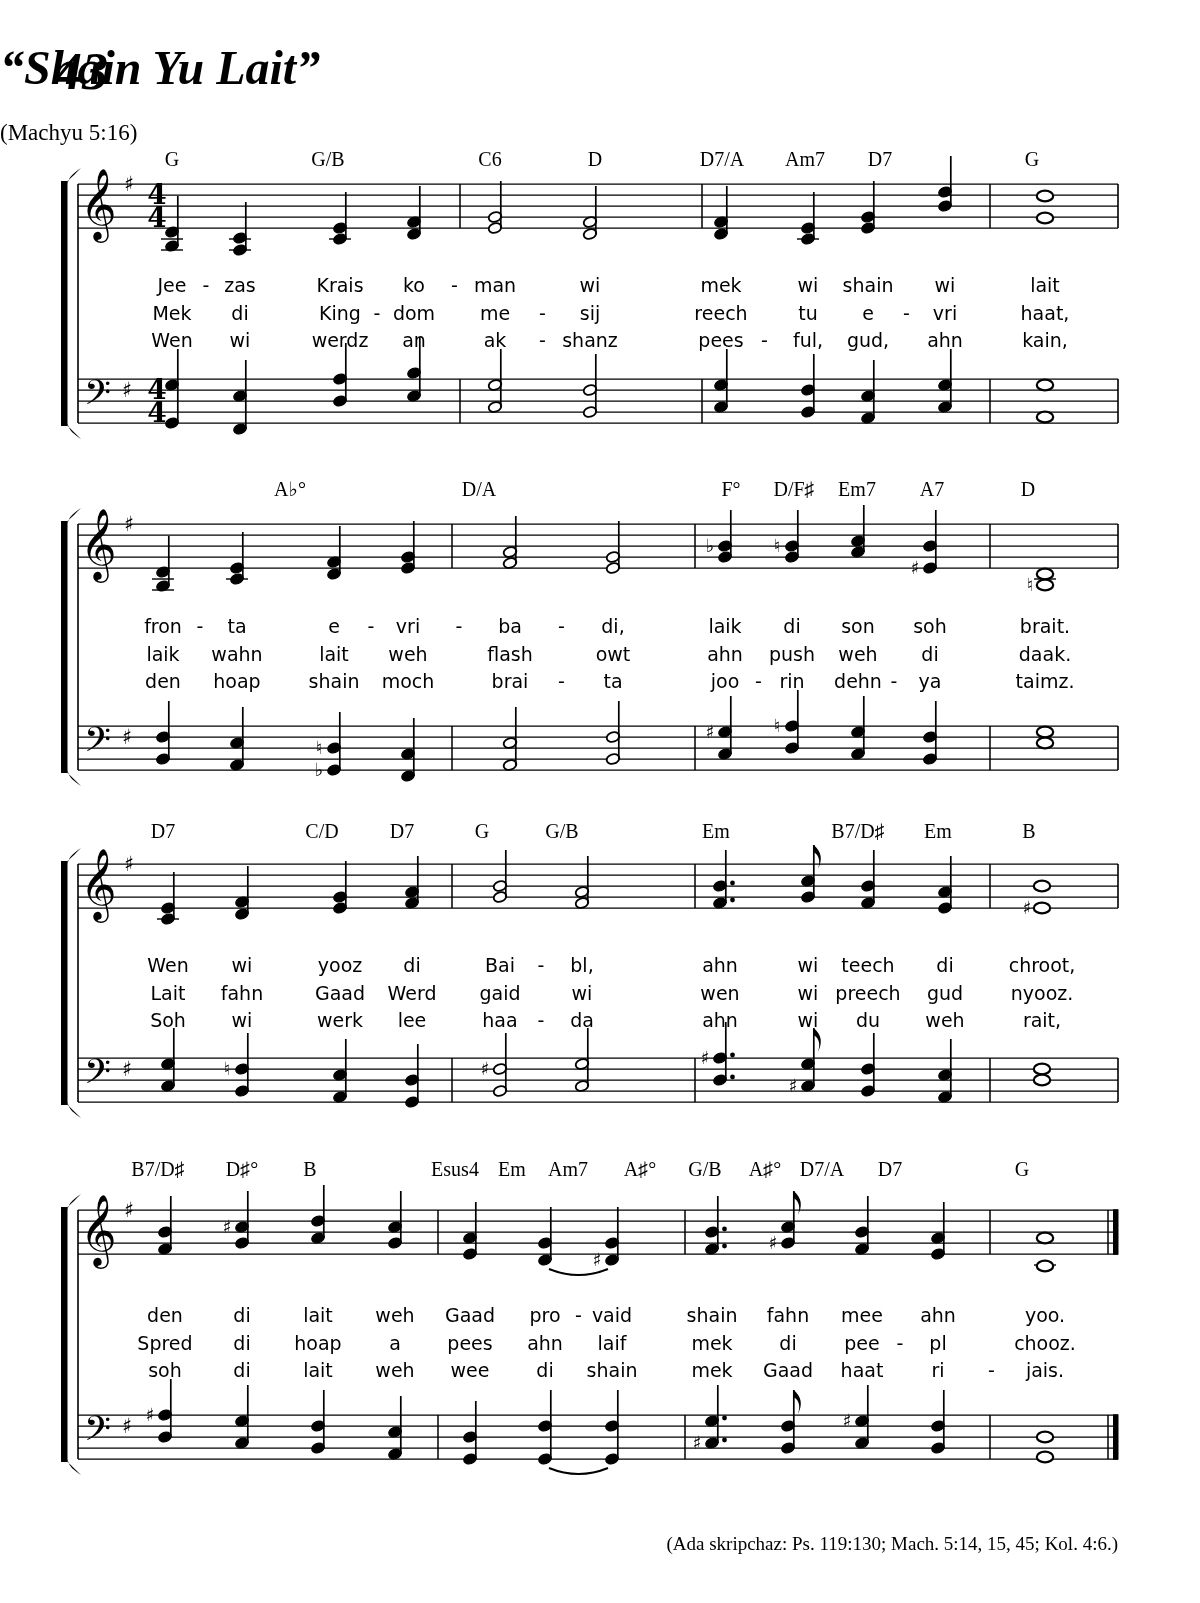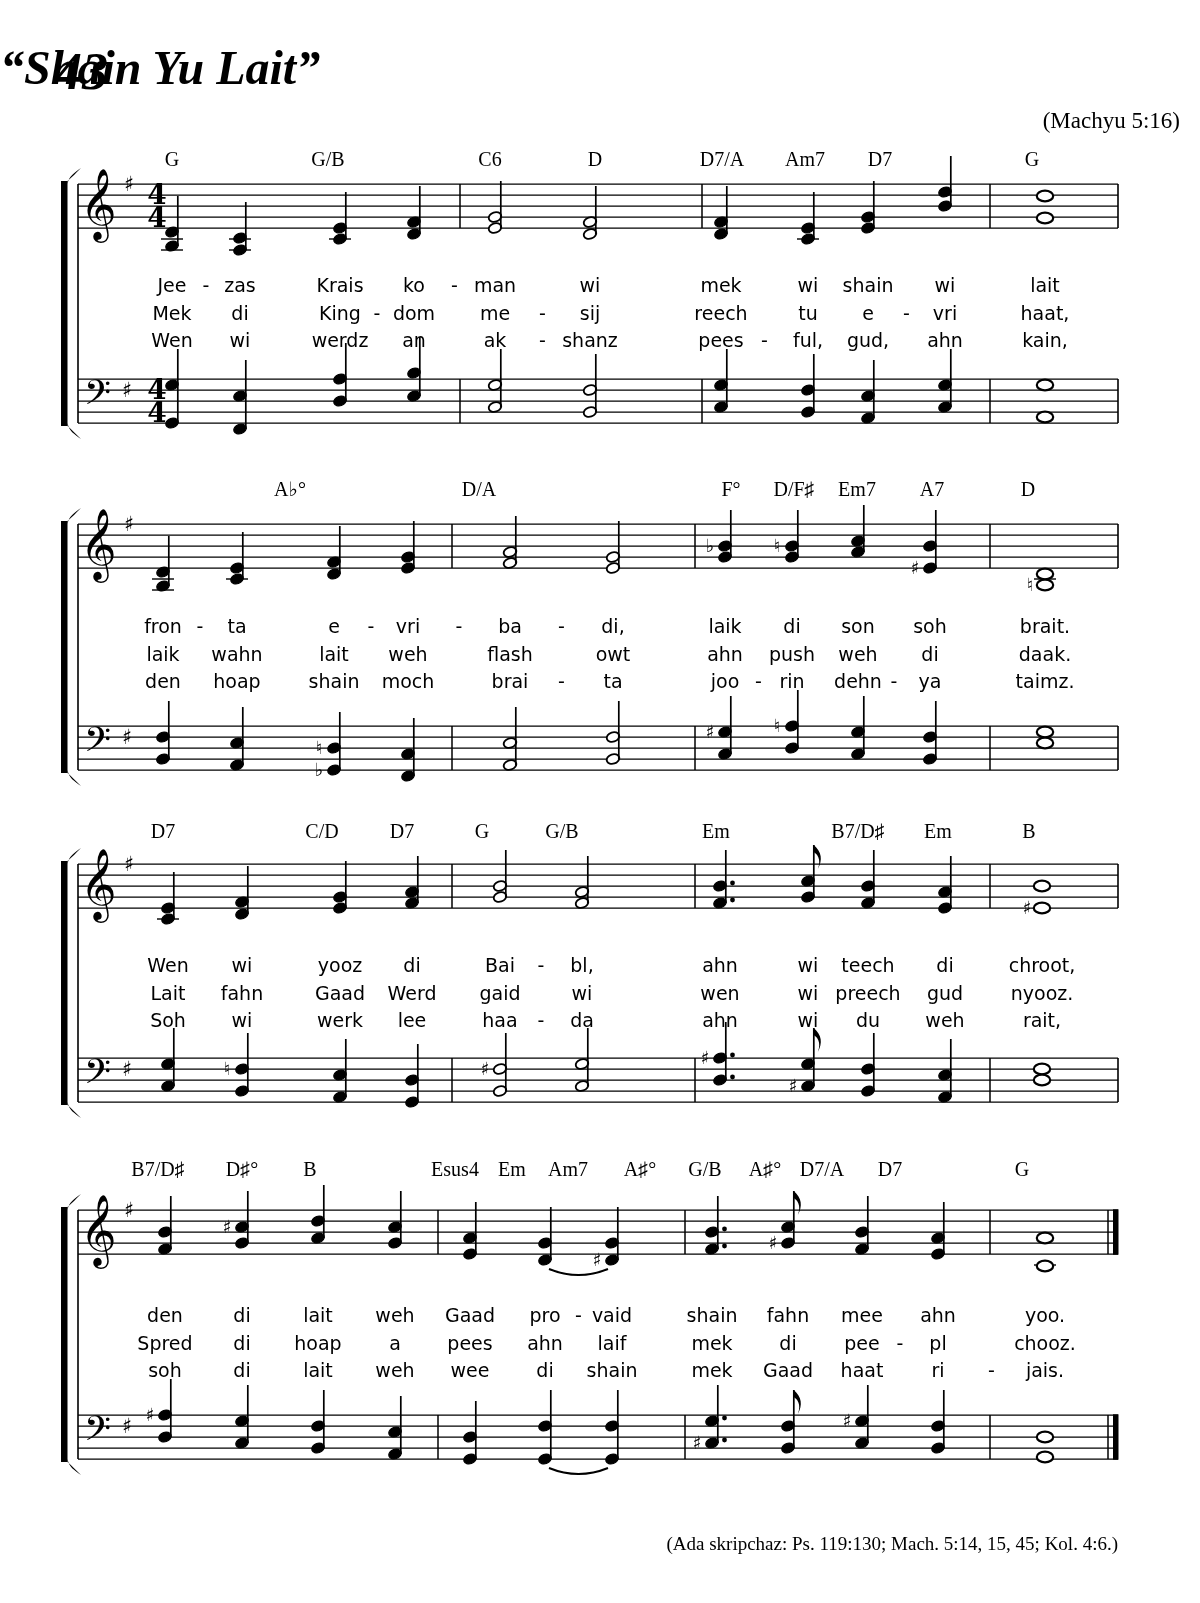--- a/index.html
+++ b/index.html
@@ -4,21 +4,21 @@
 <style>
   html,body{margin:0;padding:0;background:#fff}
   body{width:1200px;height:1603px;position:relative;color:#000;
        font-family:"Liberation Serif",serif;overflow:hidden}
   .song-number{position:absolute;left:56px;top:46px;
        font-family:"Liberation Serif",serif;font-style:italic;font-weight:bold;
        font-size:52px;line-height:1}
   .song-title{position:absolute;left:0;top:44px;width:1180px;
        font-family:"Liberation Serif",serif;font-style:italic;font-weight:bold;
        font-size:48px;line-height:1;margin:0}
-  .song-subtitle{position:absolute;left:0;top:108px;width:1180px;text-align:right;
+  .song-subtitle{position:absolute;left:0;top:120px;width:1180px;text-align:left;
        font-size:23px}
   .footnote{position:absolute;right:82px;top:1533px;font-size:19px}
   svg.system{position:absolute;left:0}
   svg text{fill:#000}
   text.chd{font-family:"Liberation Serif",serif;font-size:20px;text-anchor:middle}
   text.lyr{font-family:"DejaVu Sans",sans-serif;font-size:19px;text-anchor:middle}
   text.acc{font-family:"DejaVu Sans",sans-serif;font-size:18px;text-anchor:middle}
   text.ks{font-family:"DejaVu Sans",sans-serif;font-size:21px;text-anchor:middle}
   text.ts{font-family:"DejaVu Serif",serif;font-weight:bold;font-size:28px;text-anchor:middle}
   text.clef{font-family:"DejaVu Sans",sans-serif;text-anchor:start}

